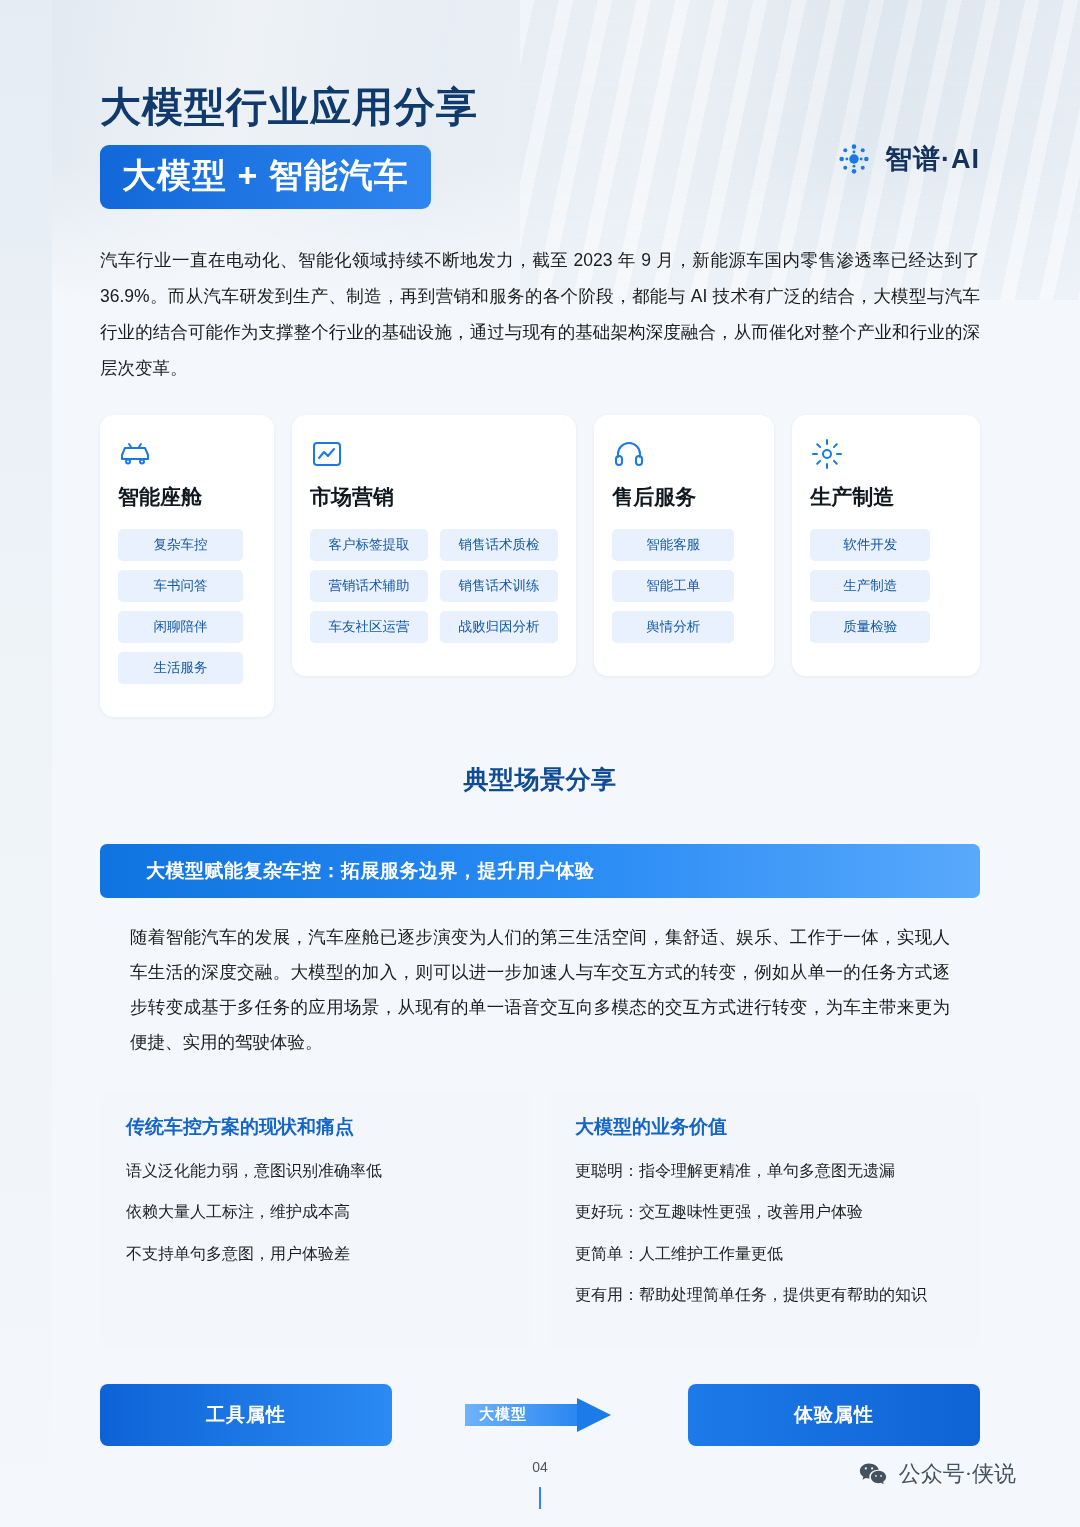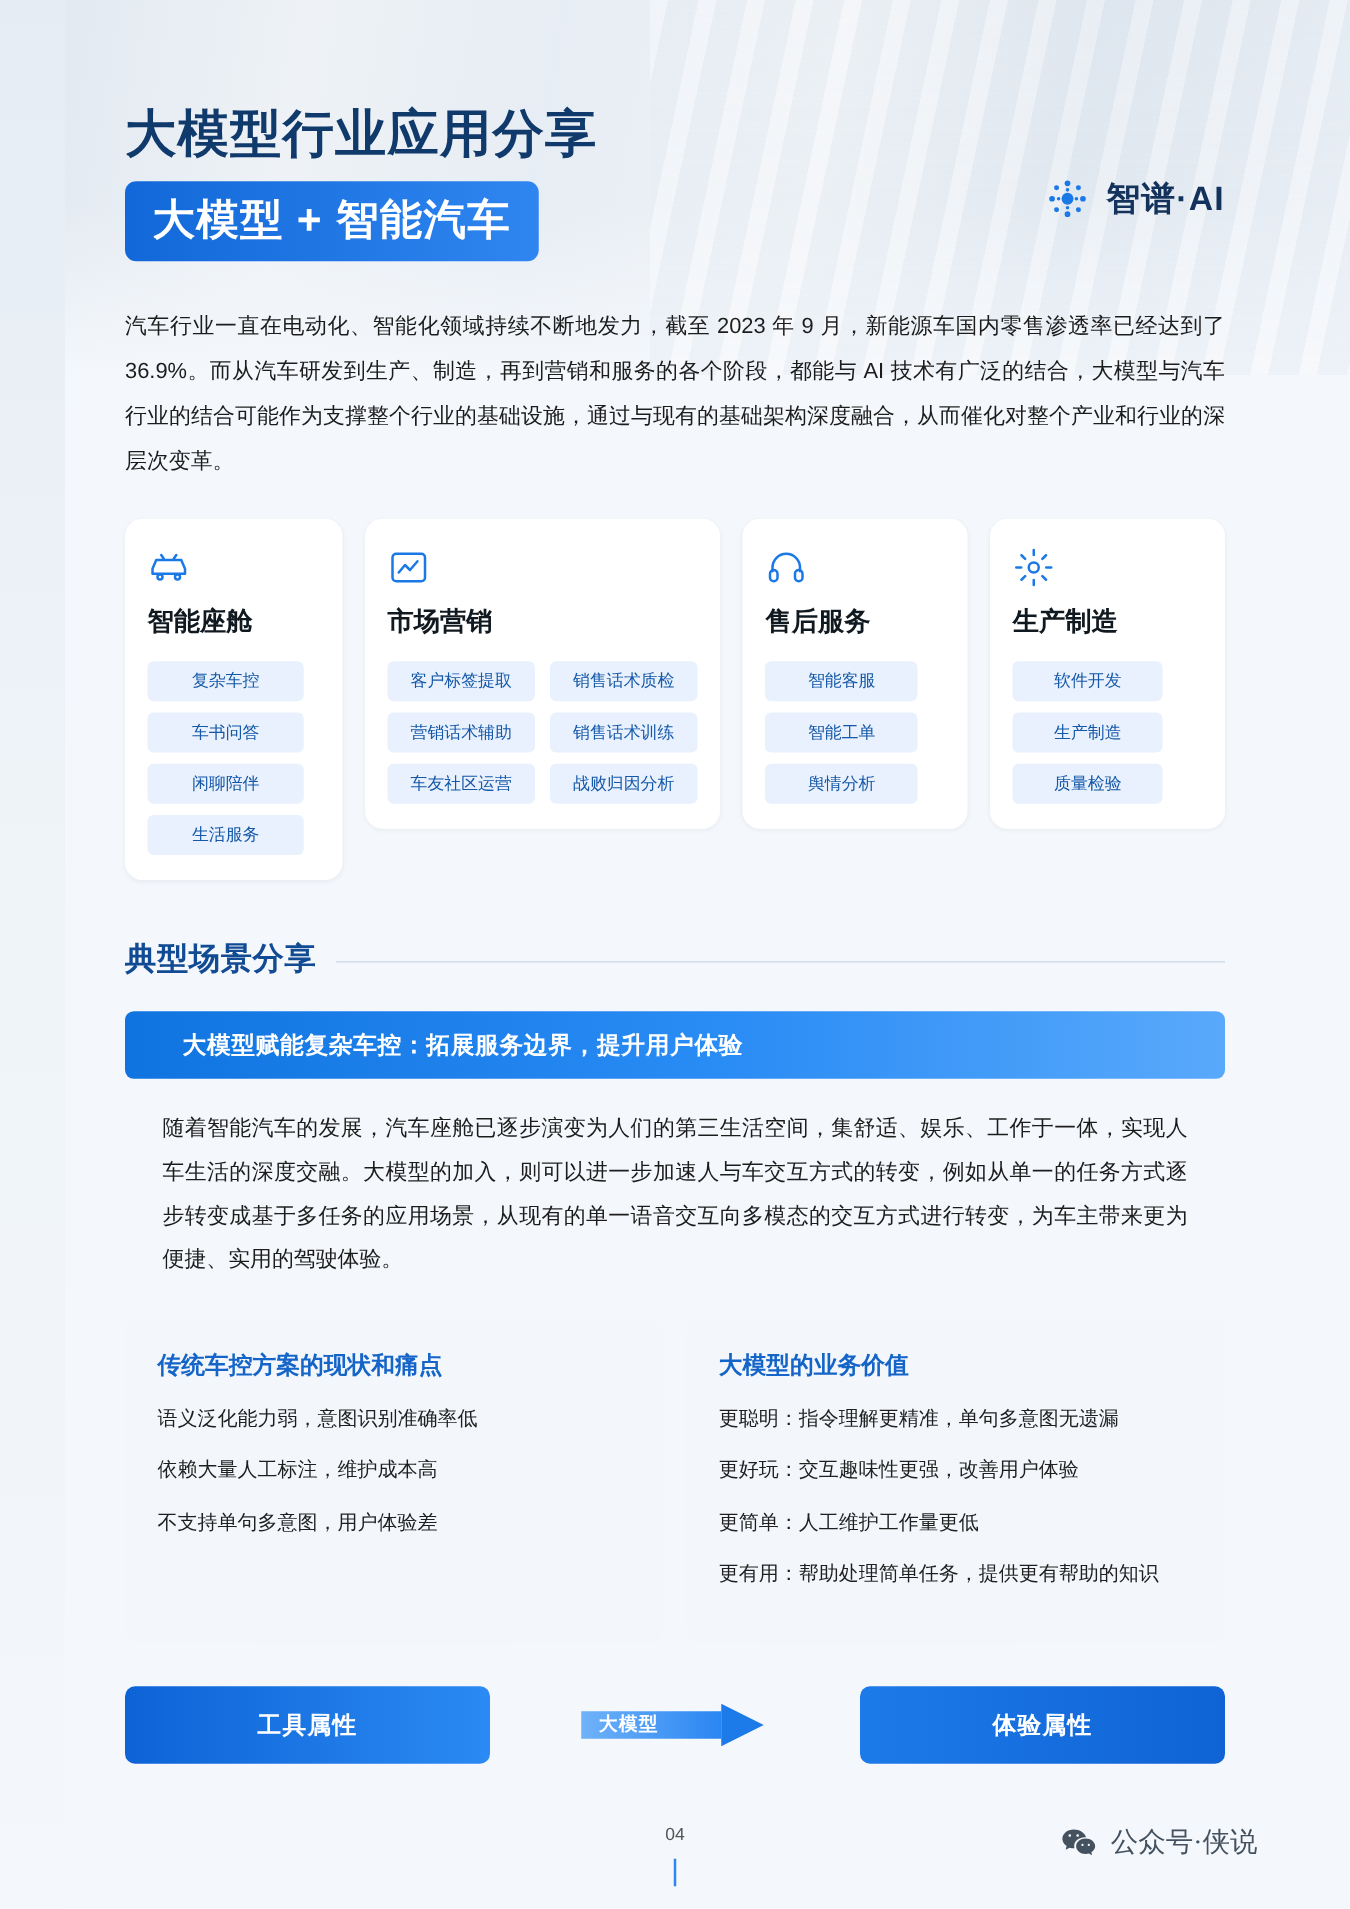--- a/index.html
+++ b/index.html
@@ -109,21 +109,21 @@
   
   .cards {
     display: flex;
     gap: 18px;
     margin-top: 28px;
     align-items: flex-start;
   }
   .card {
     background: #ffffff;
     border-radius: 14px;
-    padding: 22px 18px 20px 18px;
+    padding: 22px 18px 33px 18px;
     box-shadow: 0 1px 4px rgba(30,60,110,.06);
     min-height: 230px;
     box-sizing: border-box;
   }
   .card.w1 { width: 176px; }
   .card.w2 { width: 288px; }
   .card.w3 { width: 182px; }
   .card.w4 { width: 190px; }
   .card-icon {
     width: 34px; height: 34px;
@@ -155,20 +155,21 @@
   .card.w2 .tag { width: 118px; }
   .card.w3 .tag { width: 122px; }
   .card.w4 .tag { width: 120px; }
 
   
   .section-head {
     margin-top: 46px;
     display: flex;
     align-items: center;
     gap: 16px;
+    flex-direction: column;
   }
   .section-head h2 {
     font-size: 25px;
     font-weight: bold;
     color: #114b93;
     margin: 0;
     letter-spacing: .5px;
   }
   .section-rule {
     flex: 1;
@@ -296,21 +297,21 @@
   .page-tick {
     position: absolute;
     left: 50%;
     bottom: 18px;
     width: 2px; height: 22px;
     background: #2f86f0;
     transform: translateX(-1px);
   }
   .footer-brand {
     position: absolute;
-    right: 74px;
+    right: 64px;
     bottom: 38px;
     display: flex;
     align-items: center;
     gap: 12px;
     color: #44515f;
     font-size: 22px;
     font-family: Liberation Serif, serif;
   }
   .wechat-icon { width: 28px; height: 26px; color: #44515f; }
 </style>

